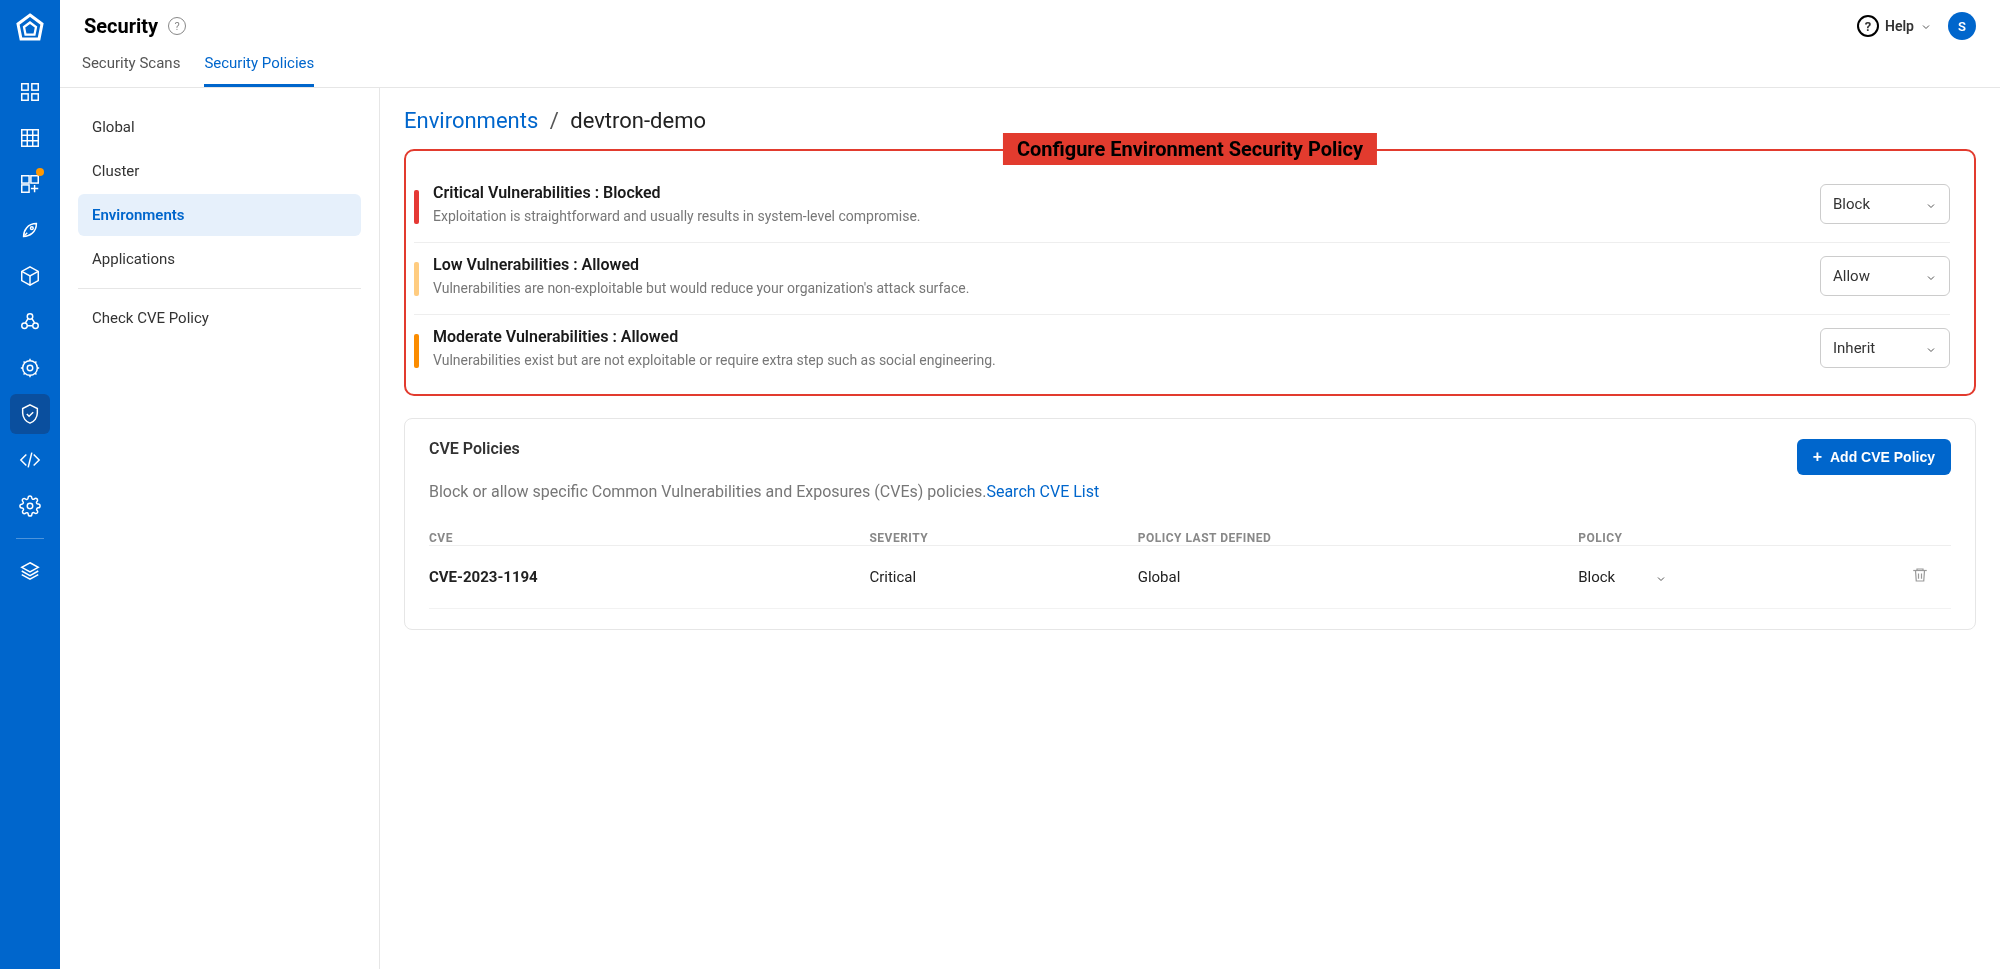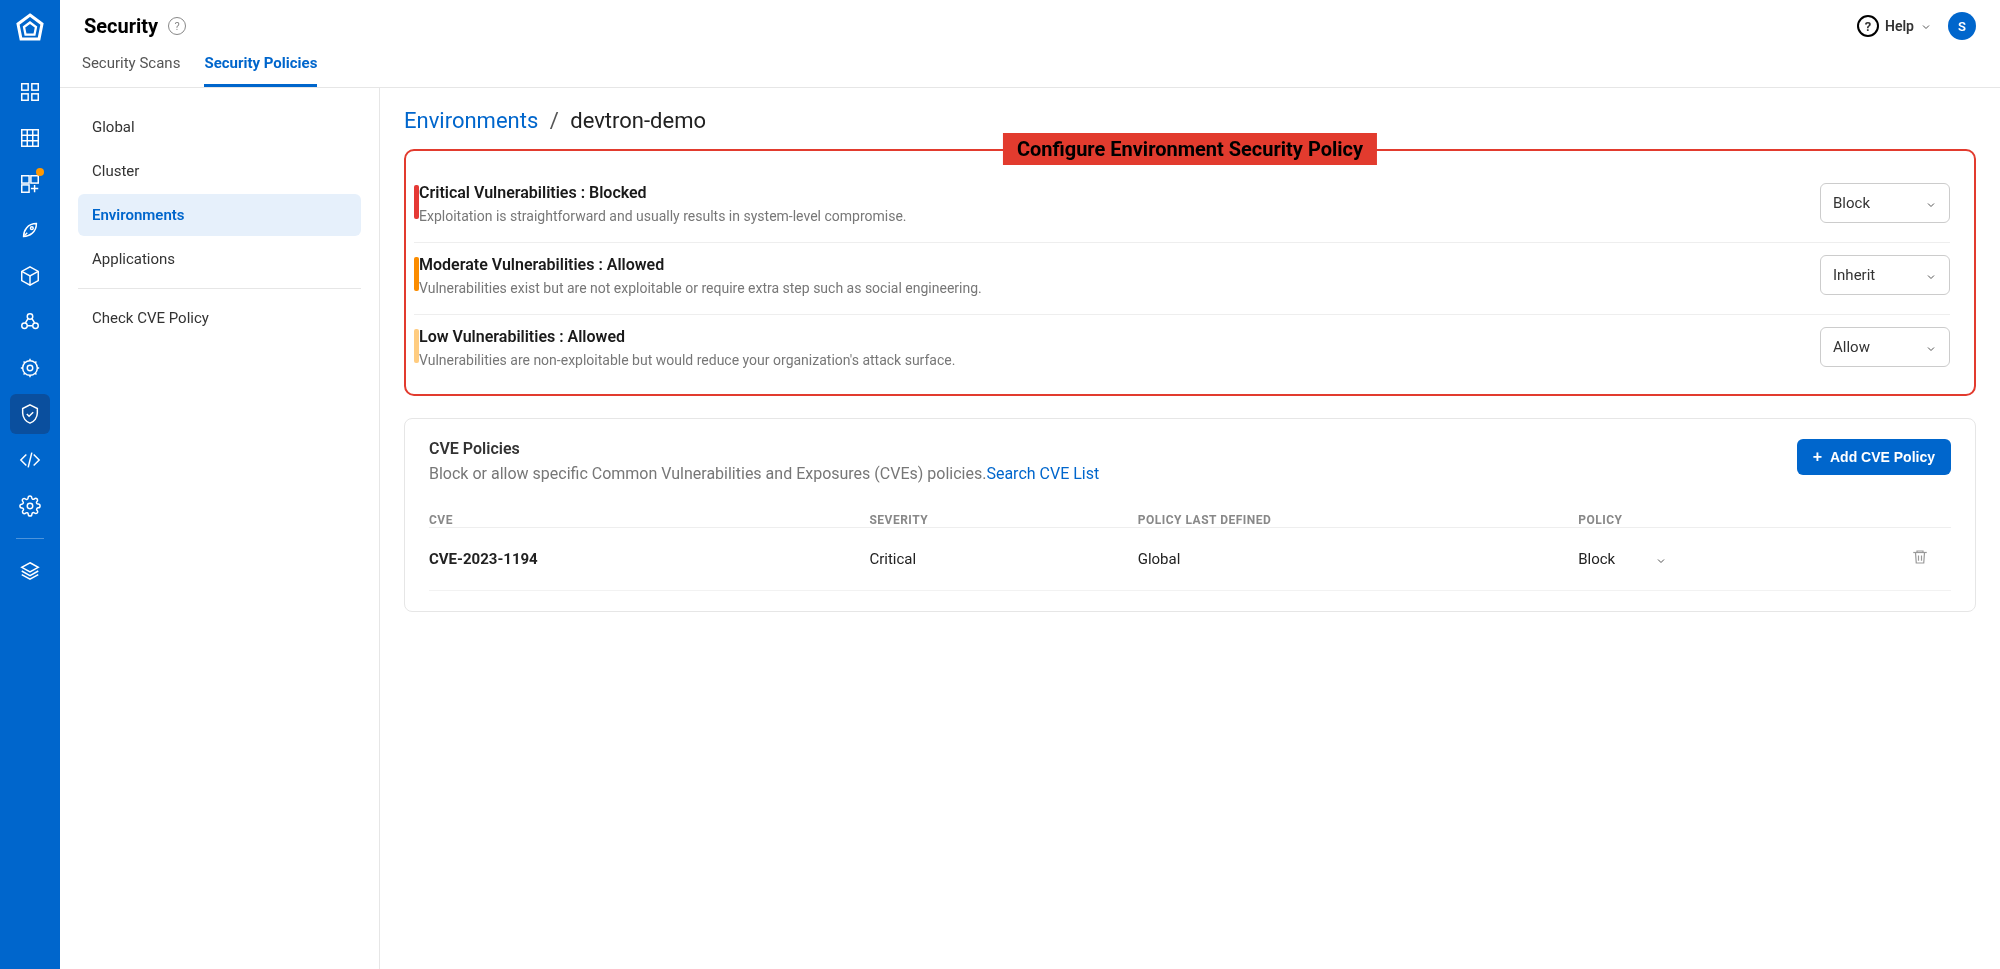--- a/index.html
+++ b/index.html
@@ -81,21 +81,21 @@
     padding: 14px 24px 0 22px;
     border-bottom:1px solid #e6e6e6;
   }
   .tab {
     padding-bottom:12px;
     font-size:15px;
     color:#555;
     cursor:pointer;
     border-bottom:3px solid transparent;
   }
-  .tab.active { color:#0066cc; font-weight:700; border-bottom-color:#0066cc; }
+  .tab.active { color:#0066cc; font-weight:400; border-bottom-color:#0066cc; }
 
   
   .body { flex:1; display:flex; min-height:0; }
 
   .sidebar {
     width: 320px;
     border-right:1px solid #e6e6e6;
     padding: 18px 18px;
     display:flex;flex-direction:column;gap:2px;
   }
@@ -134,22 +134,22 @@
   .callout-label {
     position:absolute;
     top:-18px; left:50%; transform:translateX(-50%);
     background:#e23b2e; color:#000000;
     font-size:20px; font-weight:700;
     padding:4px 14px;
     white-space:nowrap;
   }
 
   .vuln-row {
-    display:flex; align-items:flex-start;
-    gap:0;
+    display:flex; align-items:flex-end;
+    gap:14px;
     padding: 12px 0 18px 0;
     border-bottom:1px solid #eee;
   }
   .vuln-row:last-child { border-bottom:none; }
   .sev-bar { width:5px; height:34px; border-radius:2px; flex-shrink:0; margin-top:2px;}
   .sev-critical { background:#e53935; }
   .sev-moderate { background:#fb8c00; }
   .sev-low { background:#ffcc80; }
   .vuln-text { flex:1; }
   .vuln-title { font-size:16px; font-weight:600; color:#1a1a1a; margin-bottom:6px; }
@@ -170,21 +170,21 @@
 
   .card {
     border:1px solid #e6e6e6;
     border-radius:8px;
     padding: 20px 24px;
   }
   .card-head {
     display:flex;justify-content:space-between;align-items:flex-start;
     margin-bottom:30px;
   }
-  .card-title { font-size:16px; font-weight:600; margin-bottom:6px; }
+  .card-title { font-size:16px; font-weight:600; margin-bottom:24px; }
   .card-sub { font-size:16px; color:#777; }
   .card-sub a { color:#0066cc; cursor:pointer; text-decoration:none; }
   .btn-primary {
     background:#0066cc;color:#fff;border:none;
     padding:10px 16px;border-radius:6px;
     font-size:14px;font-weight:600;
     display:flex;align-items:center;gap:8px;
     cursor:pointer;
   }
   .plus { font-size:16px;line-height:1; }
@@ -356,41 +356,41 @@
             </div>
             <div class="select">
               <span>Block</span>
               <span class="chev"><svg viewBox="0 0 24 24">
                     <path d="M6 9l6 6 6-6"></path>
                   </svg></span>
             </div>
           </div>
 
           <div class="vuln-row">
+            <div class="sev-bar sev-low"></div>
+            <div class="vuln-text">
+              <div class="vuln-title">Low Vulnerabilities : Allowed</div>
+              <div class="vuln-desc">Vulnerabilities are non-exploitable but would reduce your organization's attack surface.</div>
+            </div>
+            <div class="select">
+              <span>Allow</span>
+              <span class="chev"><svg viewBox="0 0 24 24">
+                    <path d="M6 9l6 6 6-6"></path>
+                  </svg></span>
+            </div>
+          </div>
+
+          <div class="vuln-row">
             <div class="sev-bar sev-moderate"></div>
             <div class="vuln-text">
               <div class="vuln-title">Moderate Vulnerabilities : Allowed</div>
               <div class="vuln-desc">Vulnerabilities exist but are not exploitable or require extra step such as social engineering.</div>
             </div>
             <div class="select">
               <span>Inherit</span>
-              <span class="chev"><svg viewBox="0 0 24 24">
-                    <path d="M6 9l6 6 6-6"></path>
-                  </svg></span>
-            </div>
-          </div>
-
-          <div class="vuln-row">
-            <div class="sev-bar sev-low"></div>
-            <div class="vuln-text">
-              <div class="vuln-title">Low Vulnerabilities : Allowed</div>
-              <div class="vuln-desc">Vulnerabilities are non-exploitable but would reduce your organization's attack surface.</div>
-            </div>
-            <div class="select">
-              <span>Allow</span>
               <span class="chev"><svg viewBox="0 0 24 24">
                     <path d="M6 9l6 6 6-6"></path>
                   </svg></span>
             </div>
           </div>
         </div>
 
         <div class="card">
           <div class="card-head">
             <div>

